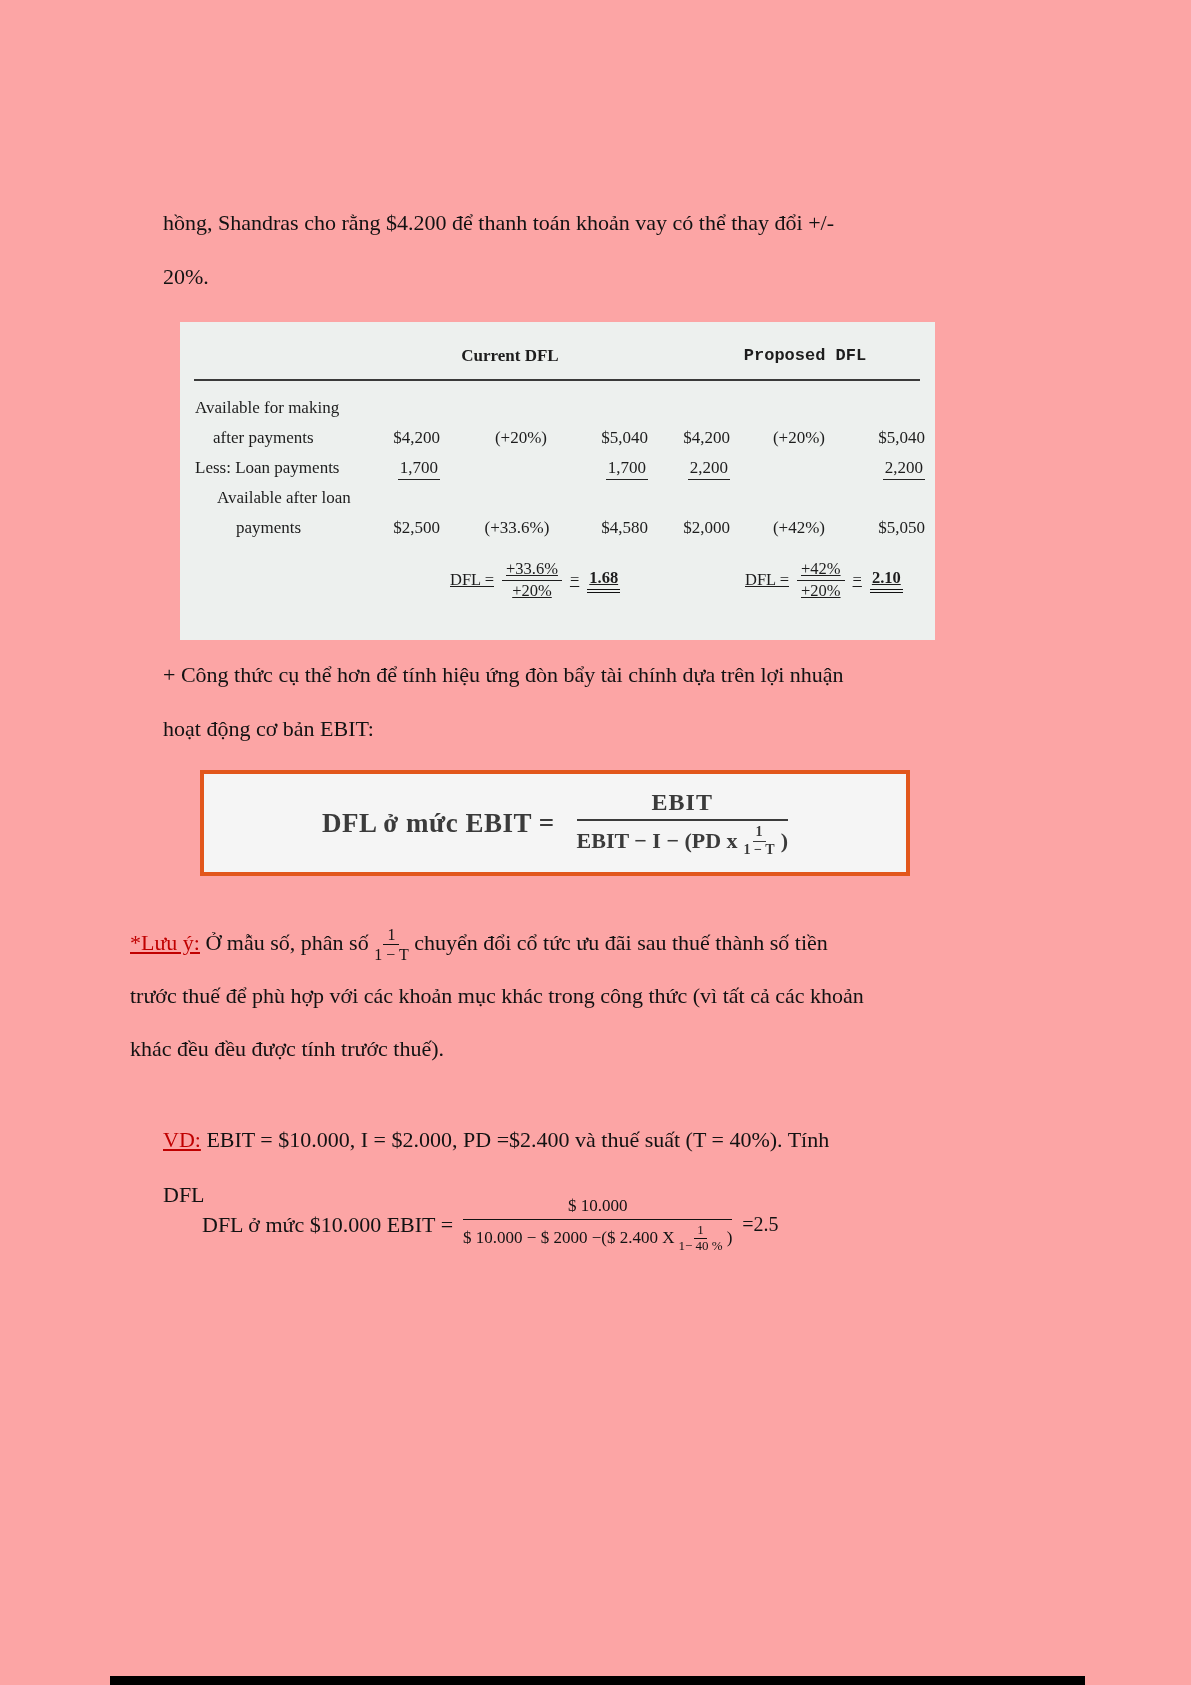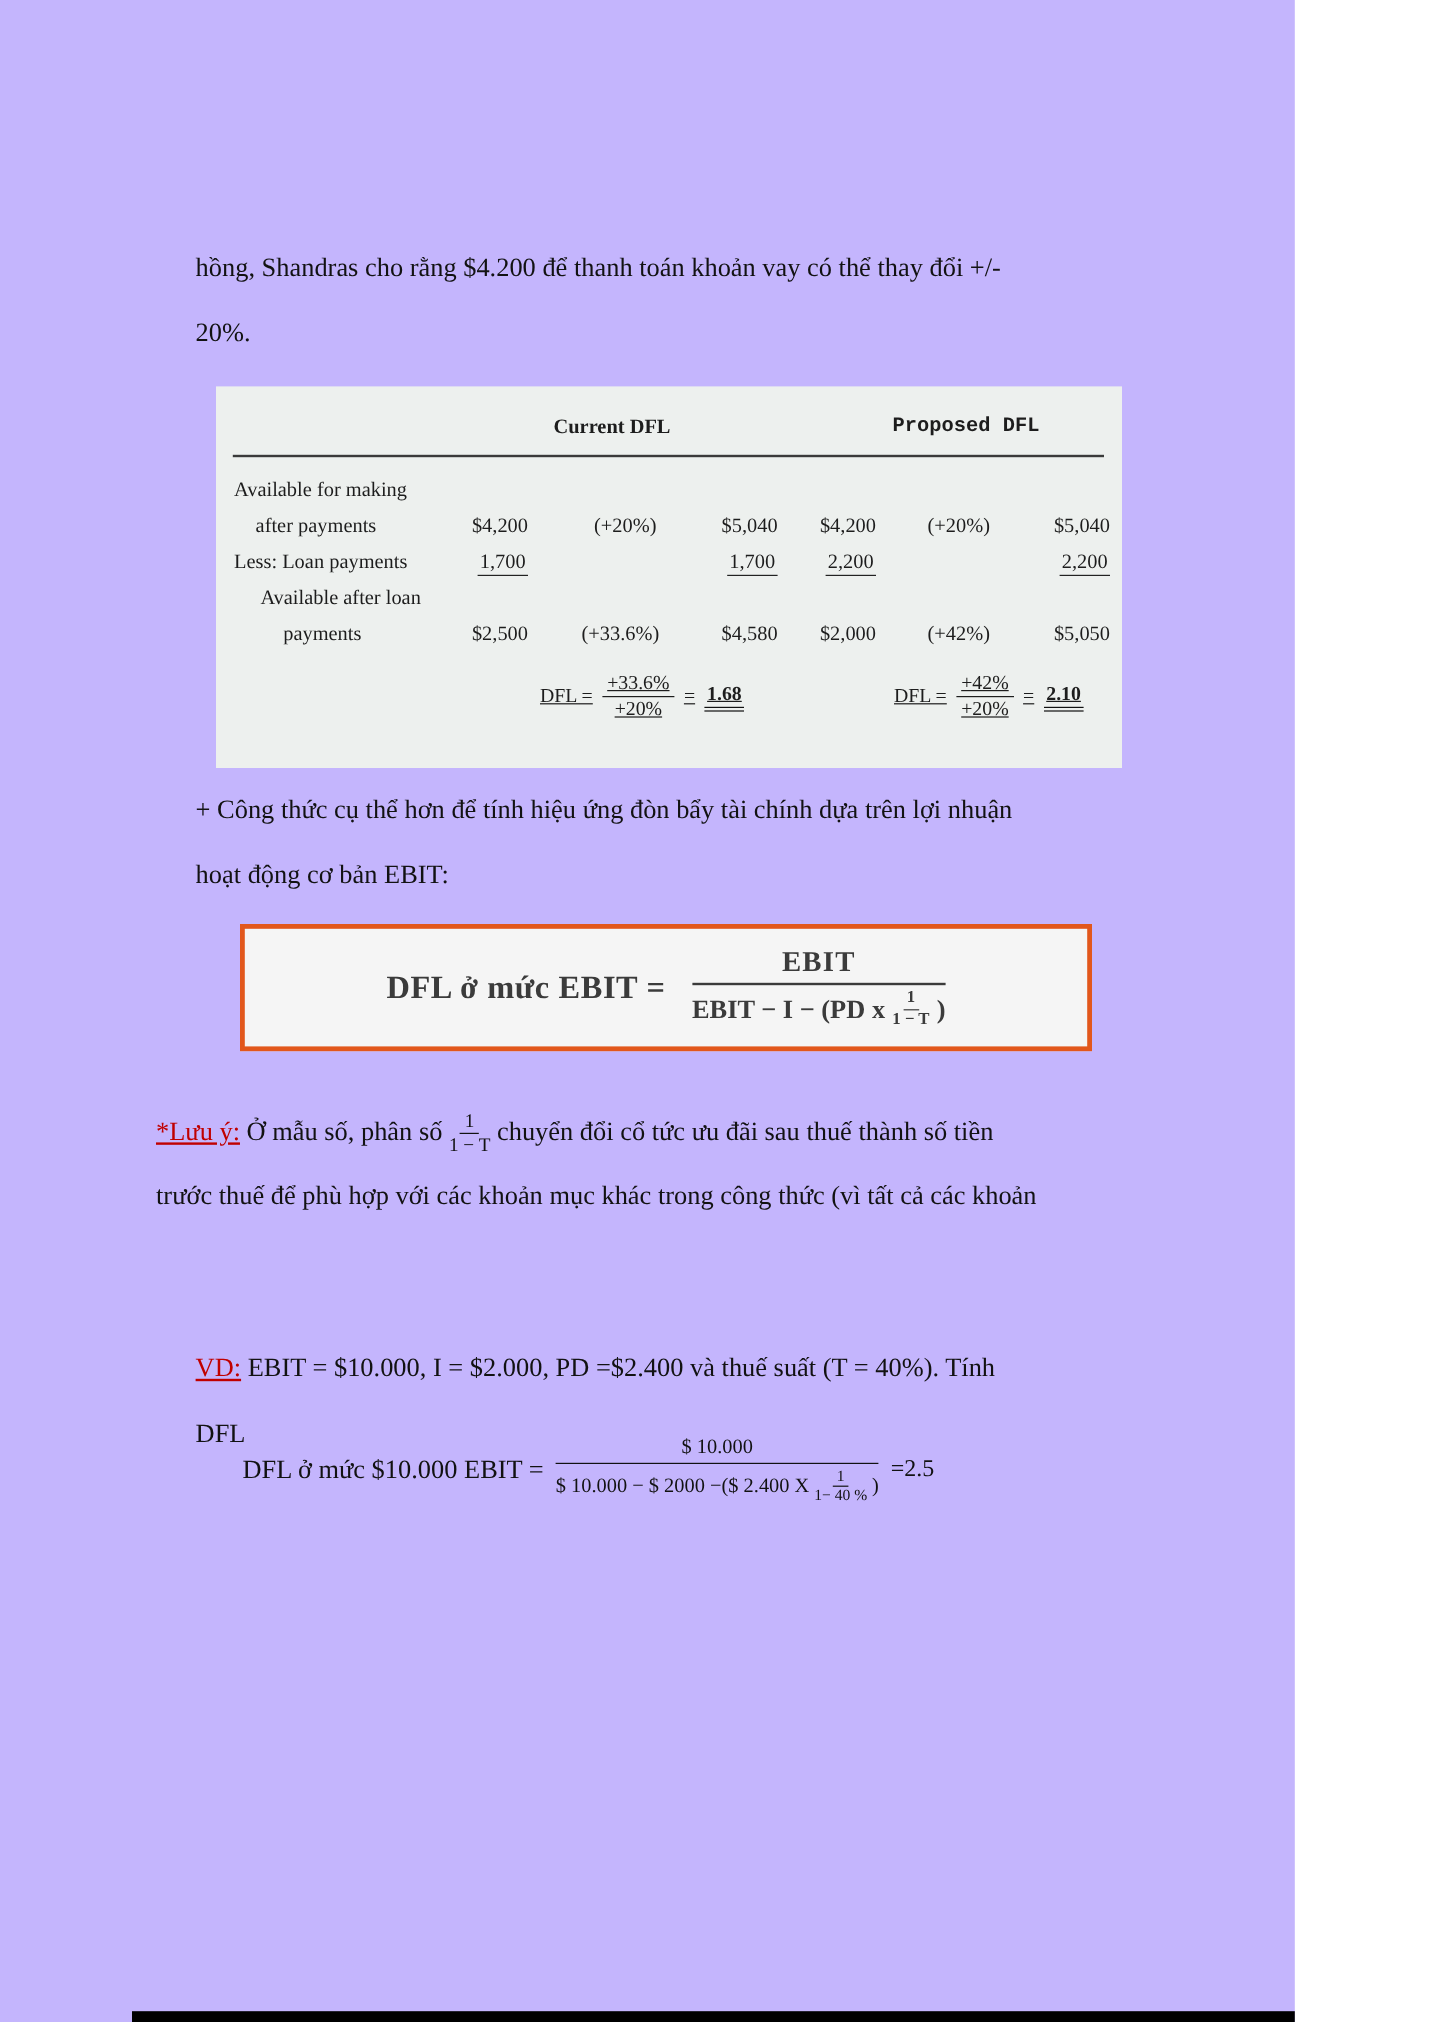--- a/index.html
+++ b/index.html
@@ -1,17 +1,17 @@
 <!DOCTYPE html>
 <html><head>
 <meta charset="utf-8">
 <style>
   html,body { margin:0; padding:0; background:#fff; }
   .page {
-    position:relative; width:1079px; height:1685px; background:#c4b5fd;
+    position:relative; width:1191px; height:1685px; background:#fca5a5;
     font-family:"Liberation Serif", serif; color:#121212; overflow:hidden;
   }
   .abs { position:absolute; }
   .para { font-size:22px; line-height:54px; }
   .para .line { display:block; }
   .red-label { color:#c00000; text-decoration:underline; }
 
   
   .table-panel {
     position:absolute; left:180px; top:322px; width:755px; height:318px;
@@ -145,20 +145,21 @@
     <span class="line">
       <span class="red-label">*Lưu ý:</span>
       <span>Ở mẫu số, phân số</span>
       <span class="frac">
         <span class="fnum">1</span>
         <span class="fden">1 − T</span>
       </span>
       <span>chuyển đổi cổ tức ưu đãi sau thuế thành số tiền</span>
     </span>
     <span class="line" style="display:block;">trước thuế để phù hợp với các khoản mục khác trong công thức (vì tất cả các khoản</span>
+    <span class="line" style="display:block;">khác đều đều được tính trước thuế).</span>
   </div>
 
   <div class="example">
     <span class="line" style="display:block;">
       <span class="red-label">VD:</span>
       <span>EBIT = $10.000, I = $2.000, PD =$2.400 và thuế suất (T = 40%). Tính</span>
     </span>
     <span class="line" style="display:block;">DFL</span>
   </div>
 

